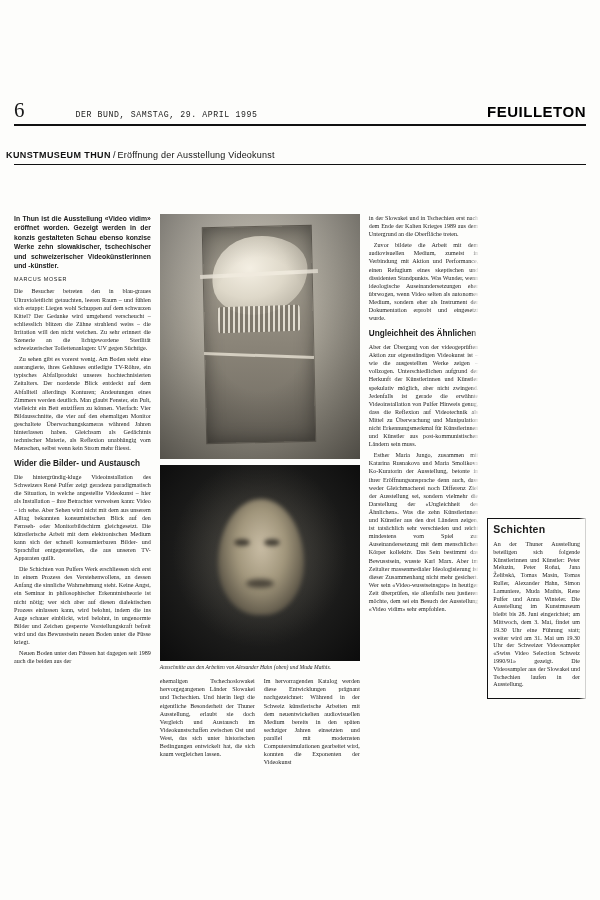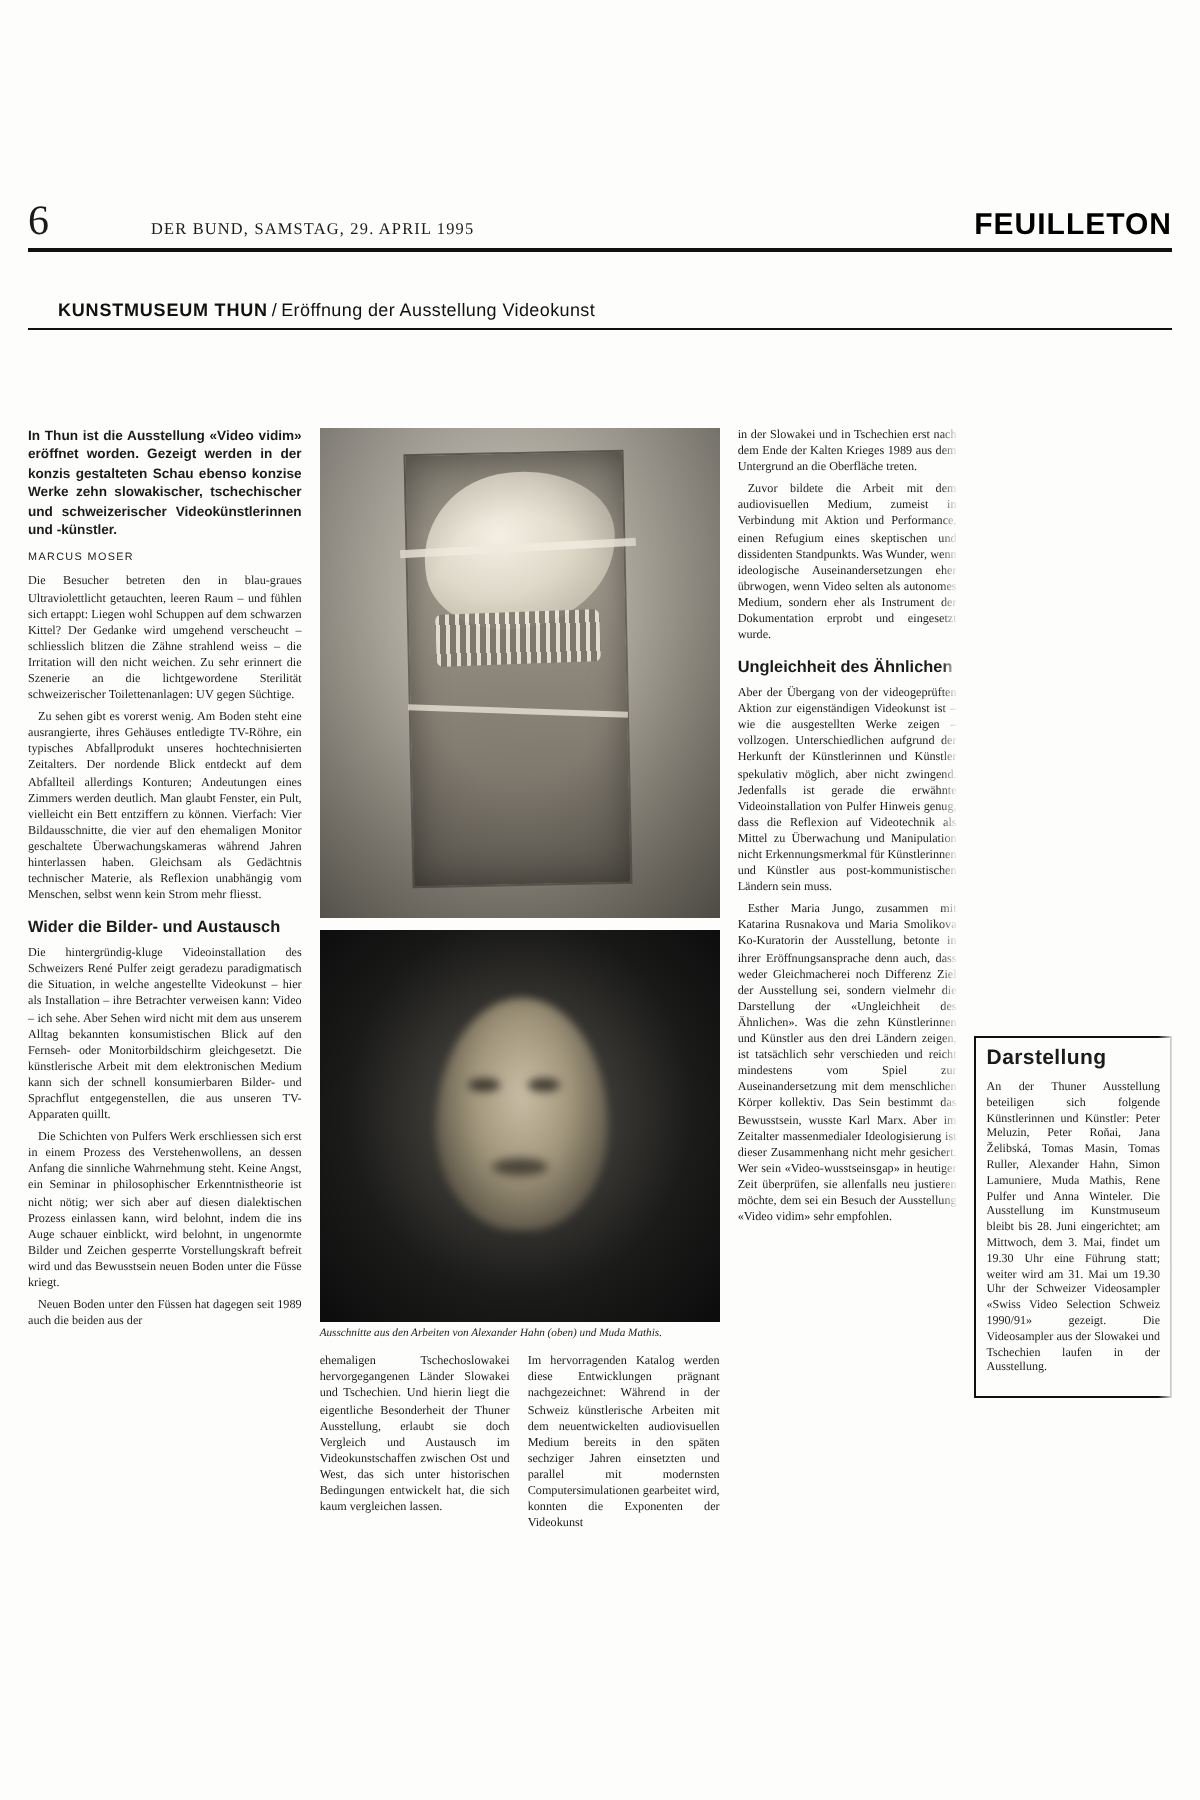--- a/index.html
+++ b/index.html
@@ -38,21 +38,21 @@
     align-items: baseline;
     gap: 7px;
   }
   .page-number {
     font-family: "Liberation Serif", serif;
     font-size: 21px;
     line-height: 1;
     color: #1a1a1a;
   }
   .mast-meta {
-    font-family: Liberation Serif, serif;
+    font-family: Liberation Mono, monospace;
     font-size: 8.2px;
     letter-spacing: 0.6px;
     color: #1a1a1a;
     text-transform: uppercase;
     padding-left: 44px;
   }
   .section-title {
     font-family: "Liberation Sans", sans-serif;
     font-weight: bold;
     font-size: 15px;
@@ -64,21 +64,21 @@
     left: 14px;
     top: 124px;
     width: 572px;
     height: 1.6px;
     background: #111111;
   }
 
   
   .kicker {
     position: absolute;
-    left: 29px;
+    left: 6px;
     top: 150px;
     width: 572px;
     font-family: "Liberation Sans", sans-serif;
     font-size: 9px;
     letter-spacing: 0.2px;
   }
   .kicker b {
     font-weight: bold;
     letter-spacing: 0.4px;
   }
@@ -380,21 +380,21 @@
       <p class="p">in der Slowakei und in Tschechien erst nach dem Ende der Kalten Krieges 1989 aus dem Untergrund an die Oberfläche treten.</p>
       <p class="p">Zuvor bildete die Arbeit mit dem audiovisuellen Medium, zumeist in Verbindung mit Aktion und Performance, einen Refugium eines skeptischen und dissidenten Standpunkts. Was Wunder, wenn ideologische Auseinandersetzungen eher übrwogen, wenn Video selten als autonomes Medium, sondern eher als Instrument der Dokumentation erprobt und eingesetzt wurde.</p>
       <div class="subhead">Ungleichheit des Ähnlichen</div>
       <p class="p">Aber der Übergang von der videogeprüften Aktion zur eigenständigen Videokunst ist – wie die ausgestellten Werke zeigen – vollzogen. Unterschiedlichen aufgrund der Herkunft der Künstlerinnen und Künstler spekulativ möglich, aber nicht zwingend. Jedenfalls ist gerade die erwähnte Videoinstallation von Pulfer Hinweis genug, dass die Reflexion auf Videotechnik als Mittel zu Überwachung und Manipulation nicht Erkennungsmerkmal für Künstlerinnen und Künstler aus post-kommunistischen Ländern sein muss.</p>
       <p class="p">Esther Maria Jungo, zusammen mit Katarina Rusnakova und Maria Smolikova Ko-Kuratorin der Ausstellung, betonte in ihrer Eröffnungsansprache denn auch, dass weder Gleichmacherei noch Differenz Ziel der Ausstellung sei, sondern vielmehr die Darstellung der «Ungleichheit des Ähnlichen». Was die zehn Künstlerinnen und Künstler aus den drei Ländern zeigen, ist tatsächlich sehr verschieden und reicht mindestens vom Spiel zur Auseinandersetzung mit dem menschlichen Körper kollektiv. Das Sein bestimmt das Bewusstsein, wusste Karl Marx. Aber im Zeitalter massenmedialer Ideologisierung ist dieser Zusammenhang nicht mehr gesichert. Wer sein «Video-wusstseinsgap» in heutiger Zeit überprüfen, sie allenfalls neu justieren möchte, dem sei ein Besuch der Ausstellung «Video vidim» sehr empfohlen.</p>
     </div>
 
     <div class="col c4 col4-top fade-right">
       <div style="height:296px;"></div>
       <div class="box">
-        <div class="box-title">Darstellung</div>
+        <div class="box-title">Schichten</div>
         <p class="p">An der Thuner Ausstellung beteiligen sich folgende Künstlerinnen und Künstler: Peter Meluzin, Peter Roňai, Jana Želibská, Tomas Masin, Tomas Ruller, Alexander Hahn, Simon Lamuniere, Muda Mathis, Rene Pulfer und Anna Winteler. Die Ausstellung im Kunstmuseum bleibt bis 28. Juni eingerichtet; am Mittwoch, dem 3. Mai, findet um 19.30 Uhr eine Führung statt; weiter wird am 31. Mai um 19.30 Uhr der Schweizer Videosampler «Swiss Video Selection Schweiz 1990/91» gezeigt. Die Videosampler aus der Slowakei und Tschechien laufen in der Ausstellung.</p>
       </div>
     </div>
 
   </div>
 
   <div class="bottom-fade"></div>
 </div>
 
 </body></html>

